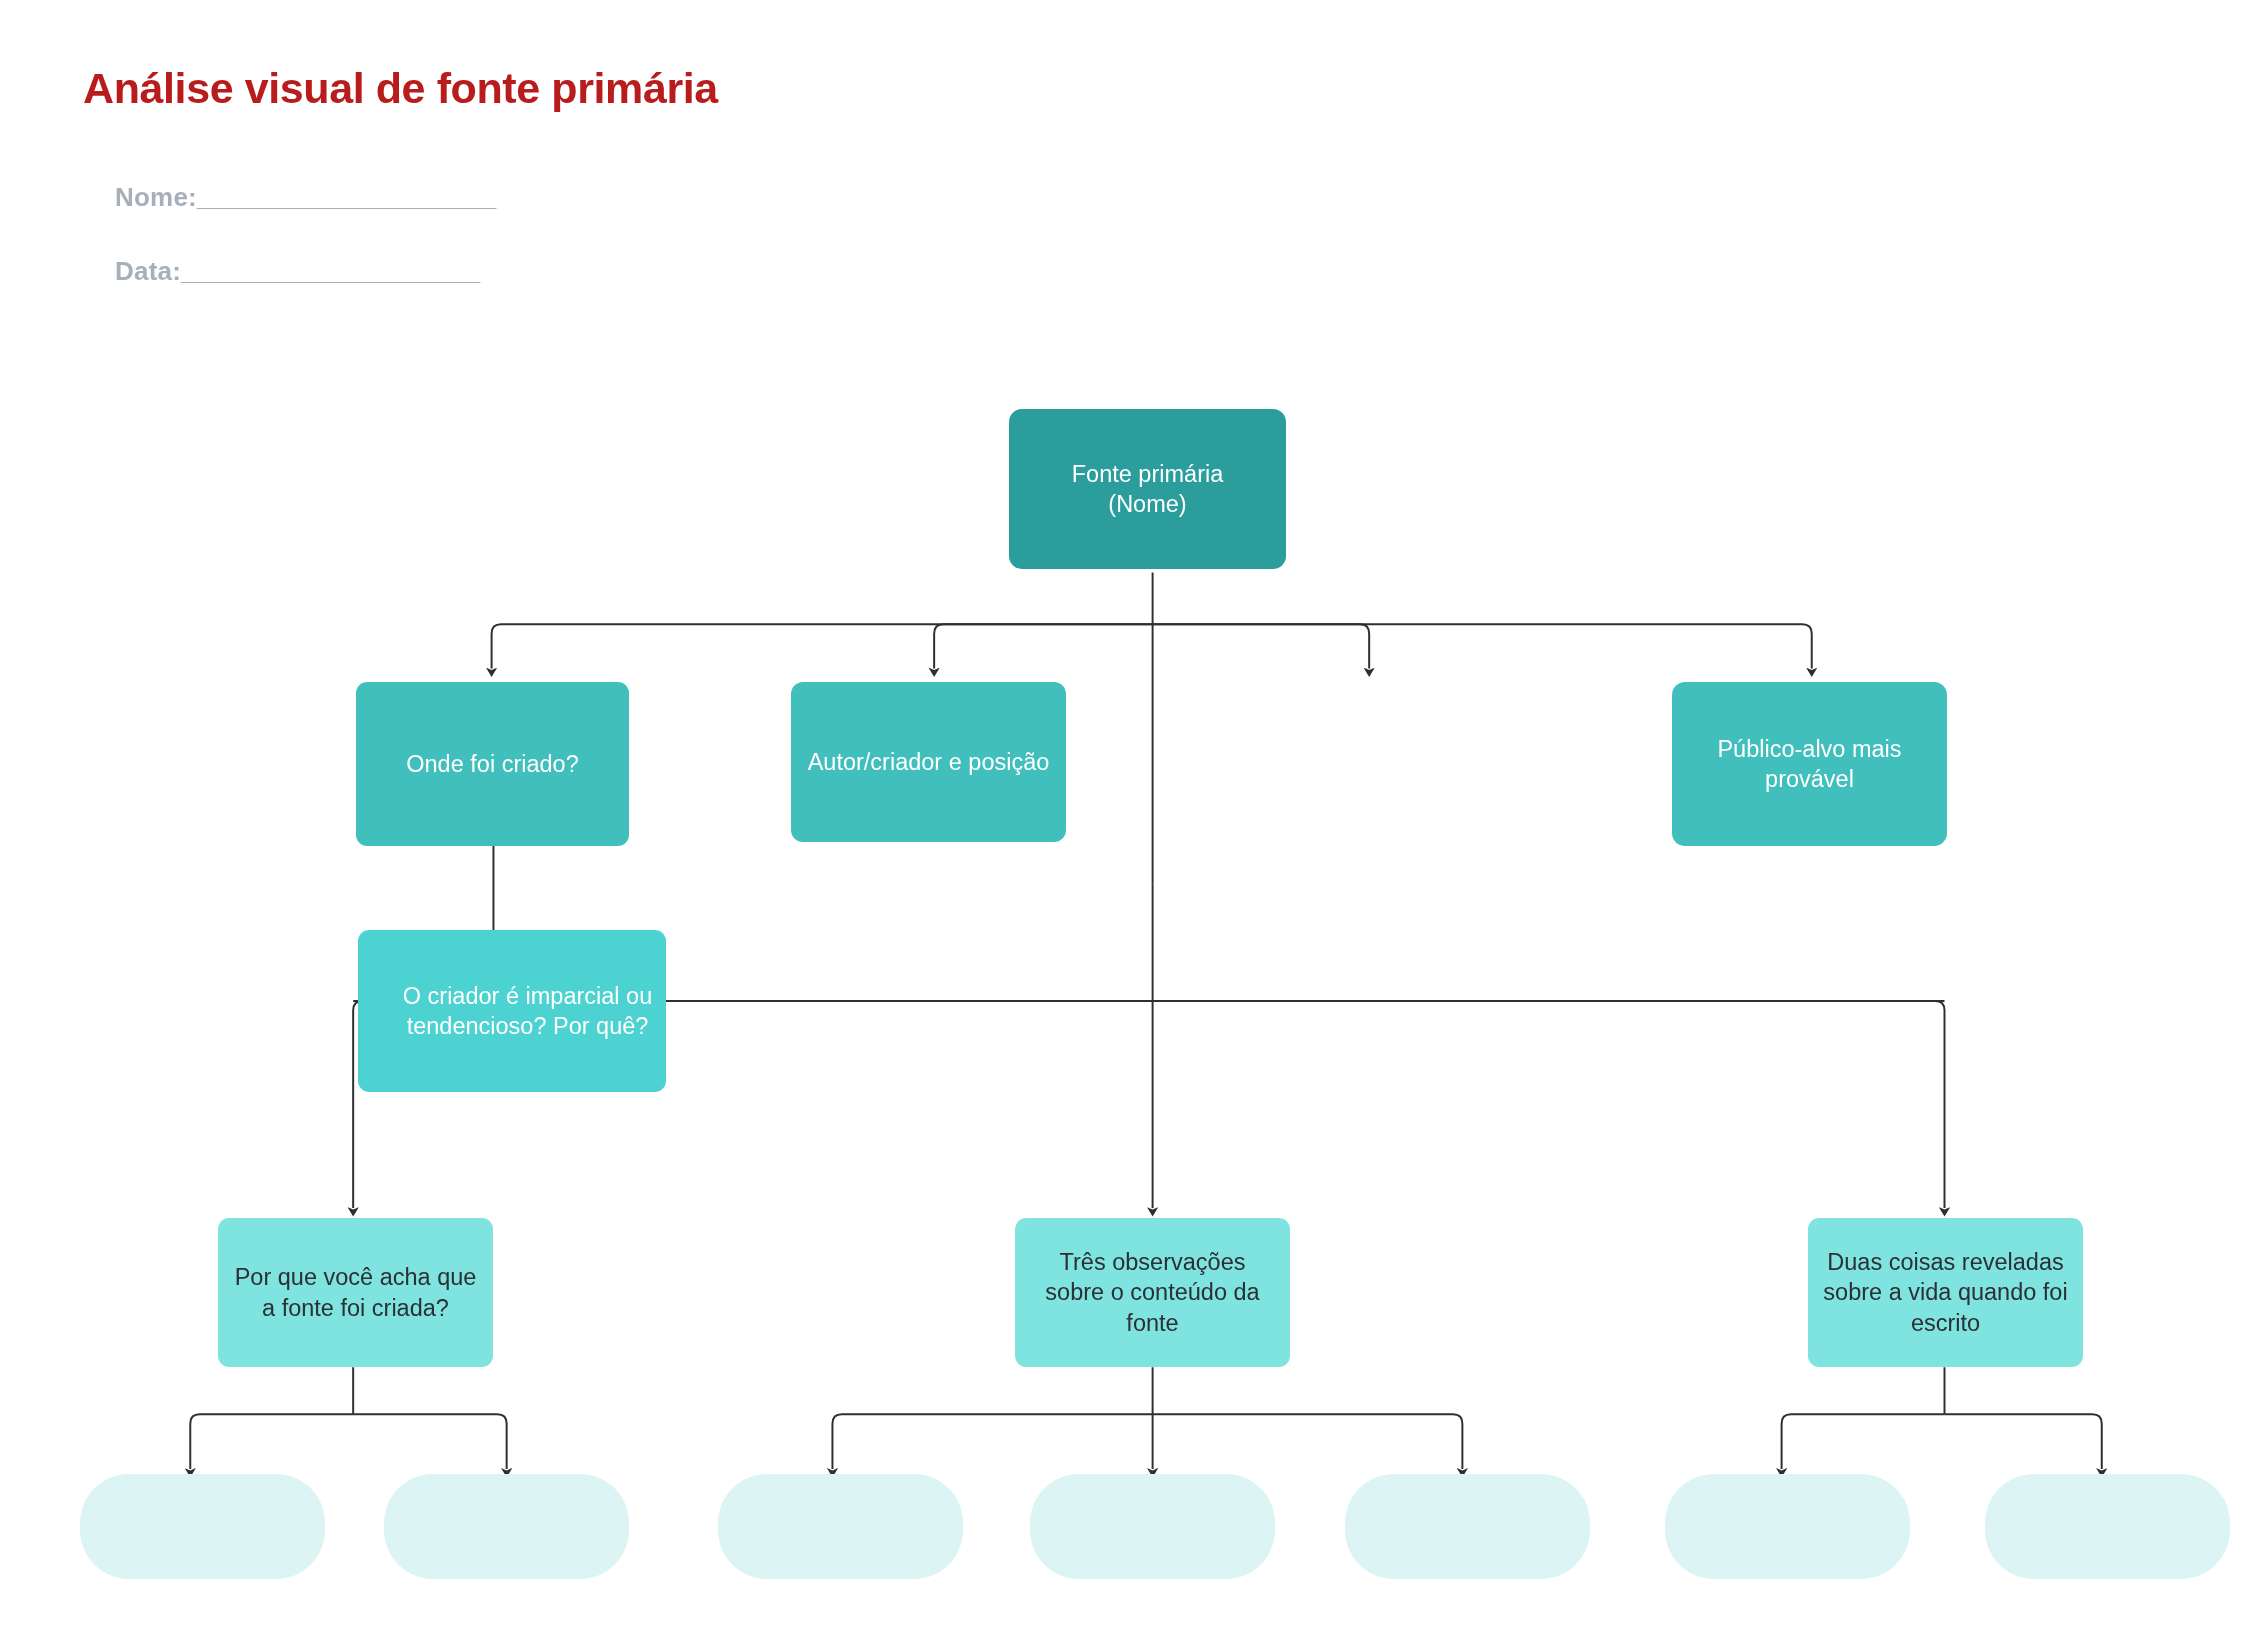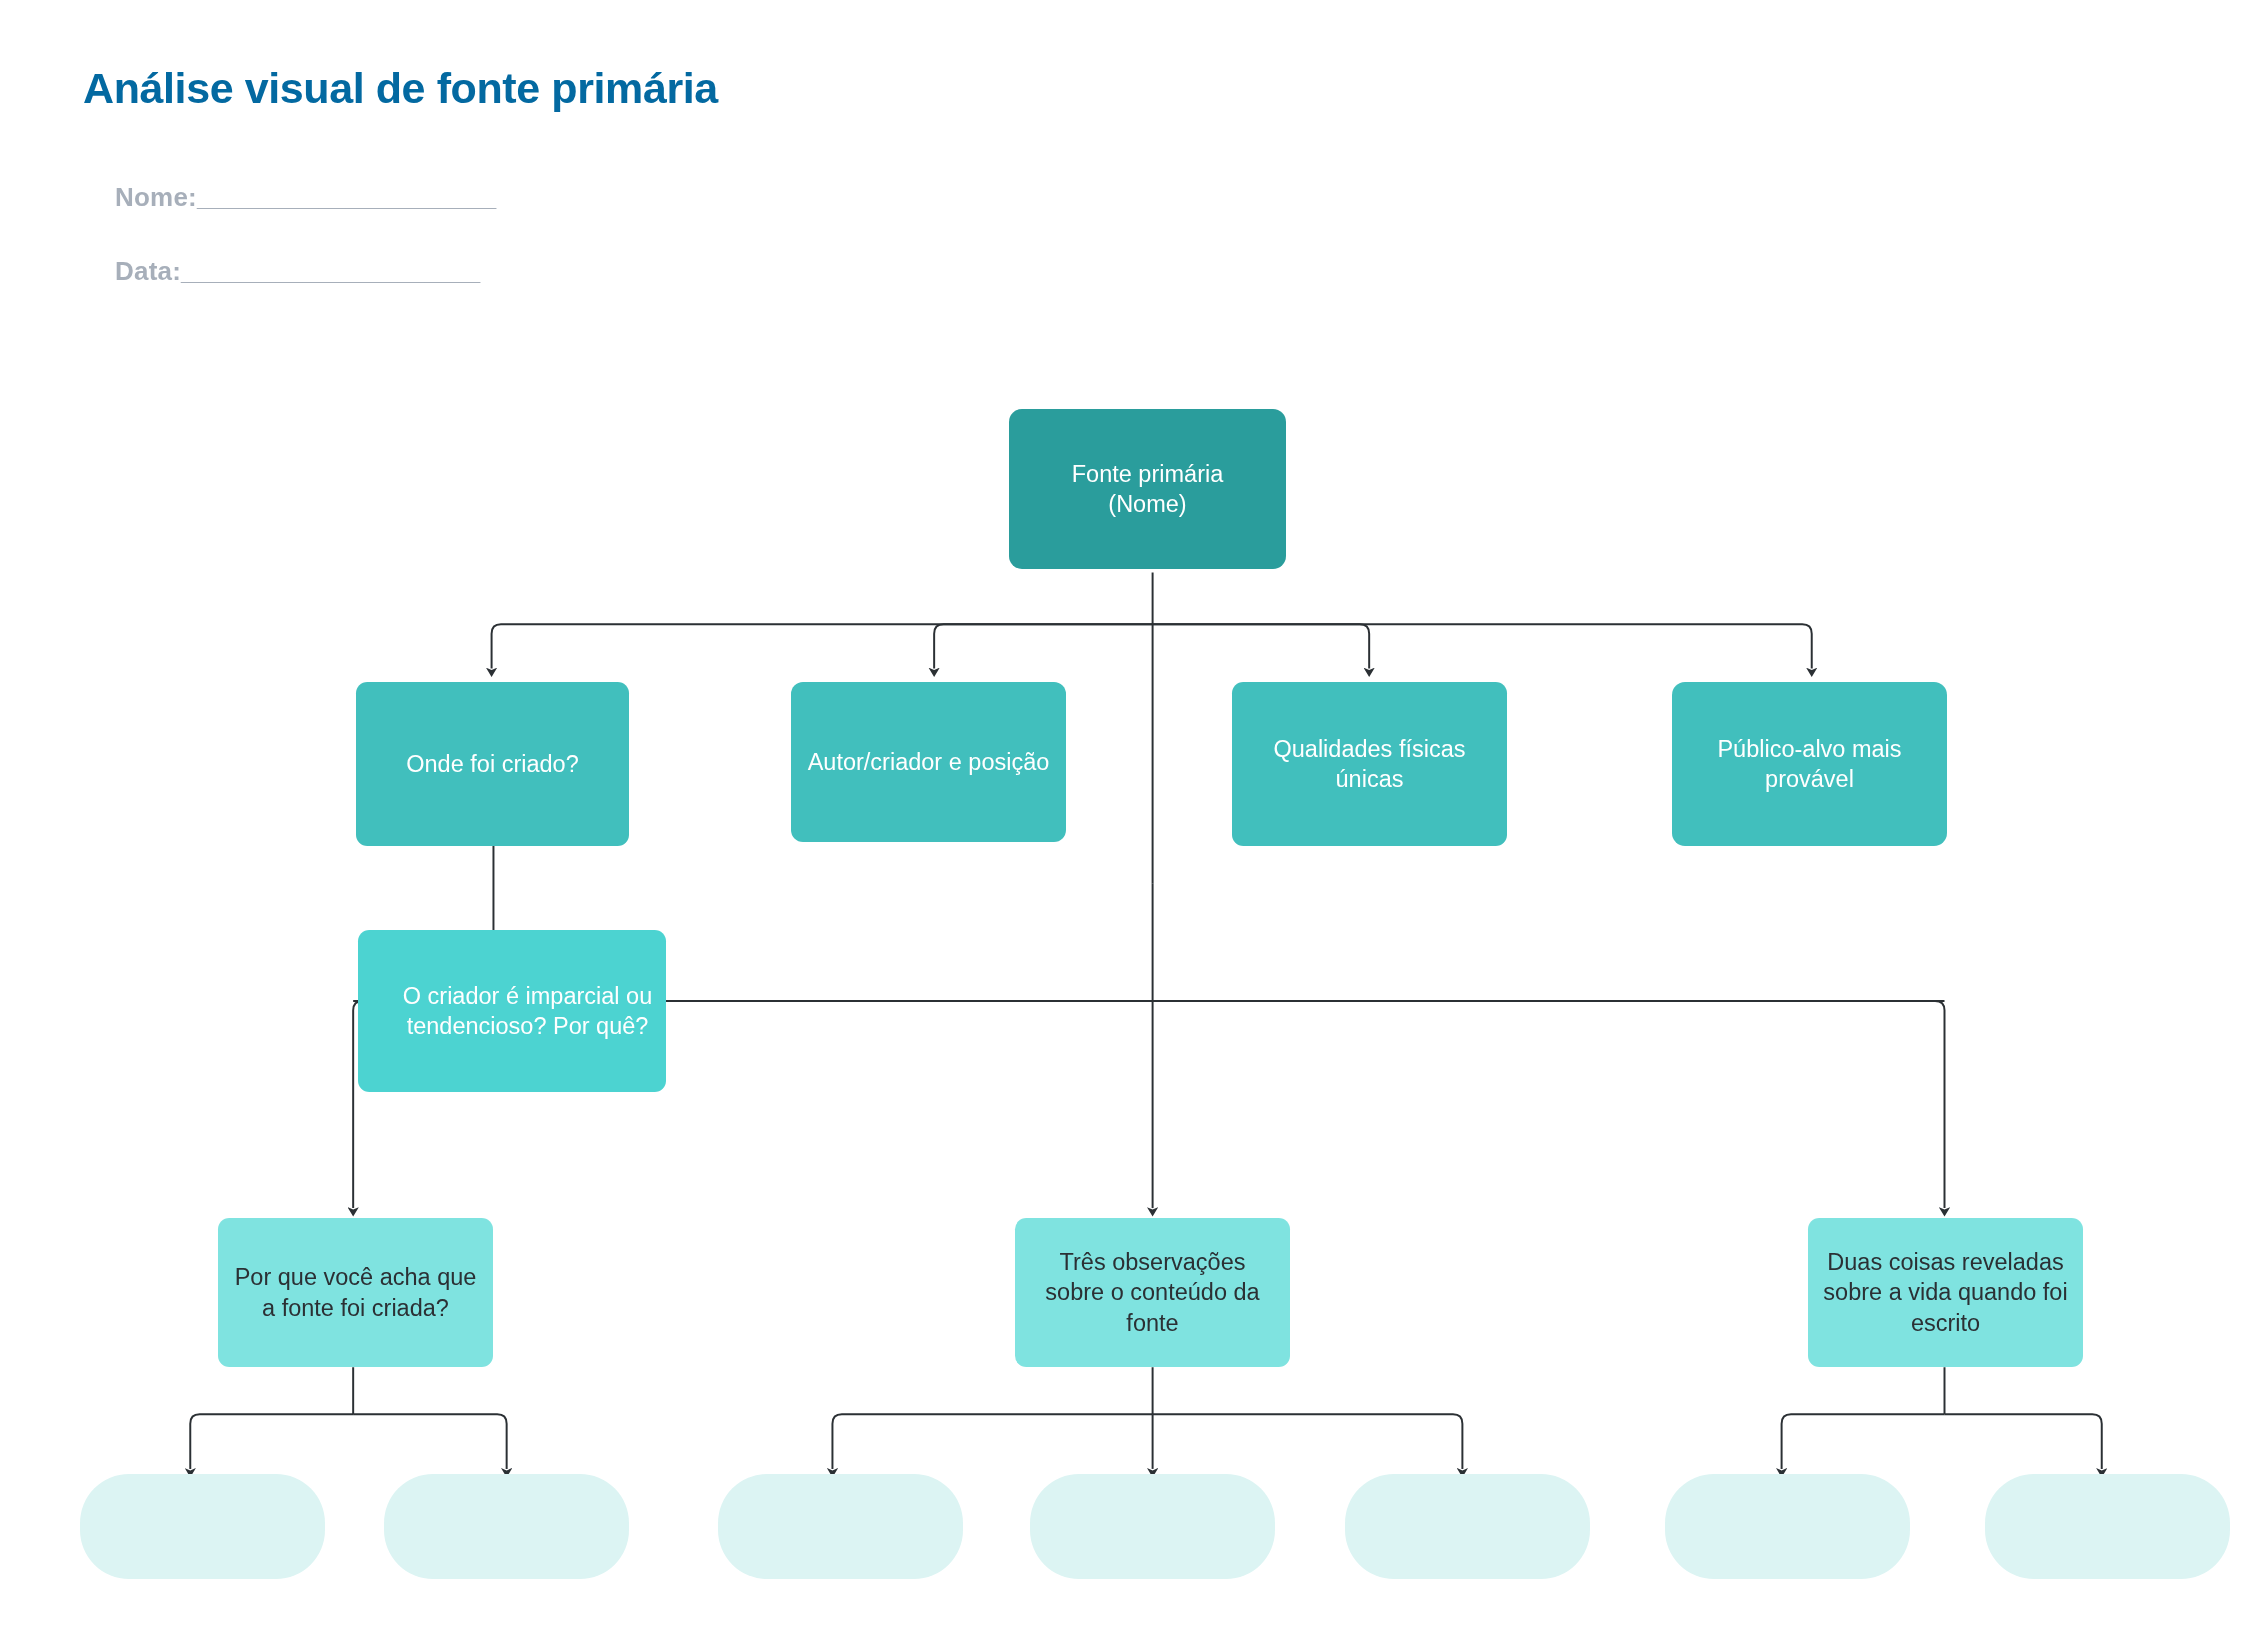--- a/index.html
+++ b/index.html
@@ -20,21 +20,21 @@
     position: absolute;
     top: 0; left: 0;
     width: 100%;
   }
   #page-title {
     position: absolute;
     left: 83px;
     top: 64px;
     font-size: 43px;
     font-weight: bold;
-    color: #0369a1;
+    color: #b91c1c;
     letter-spacing: -0.4px;
     white-space: nowrap;
   }
   .field-row {
     position: absolute;
     left: 115px;
     font-size: 26px;
     font-weight: bold;
     color: #A7AFBA;
     white-space: nowrap;
@@ -166,23 +166,20 @@
   </div>
 
   <div class="node lvl-2" style="left:356px; top:682px; width:273px; height:164px;">
     <span>Onde foi criado?</span>
   </div>
 
   <div class="node lvl-2" style="left:791px; top:682px; width:275px; height:160px;border-radius:12px;">
     <span>Autor/criador e posição</span>
   </div>
 
-  <div class="node lvl-2" style="left:1232px; top:682px; width:275px; height:164px;">
-    <span>Qualidades físicas únicas</span>
-  </div>
 
   <div class="node lvl-2" style="left:1672px; top:682px; width:275px; height:164px;border-radius:13px;">
     <span>Público-alvo mais provável</span>
   </div>
 
   <div class="node lvl-3" style="left:358px; top:930px; width:308px; height:162px;padding-left:44px;">
     <span>O criador é imparcial ou tendencioso? Por quê?</span>
   </div>
 
   <div class="node lvl-4" style="left:218px; top:1218px; width:275px; height:149px;">

